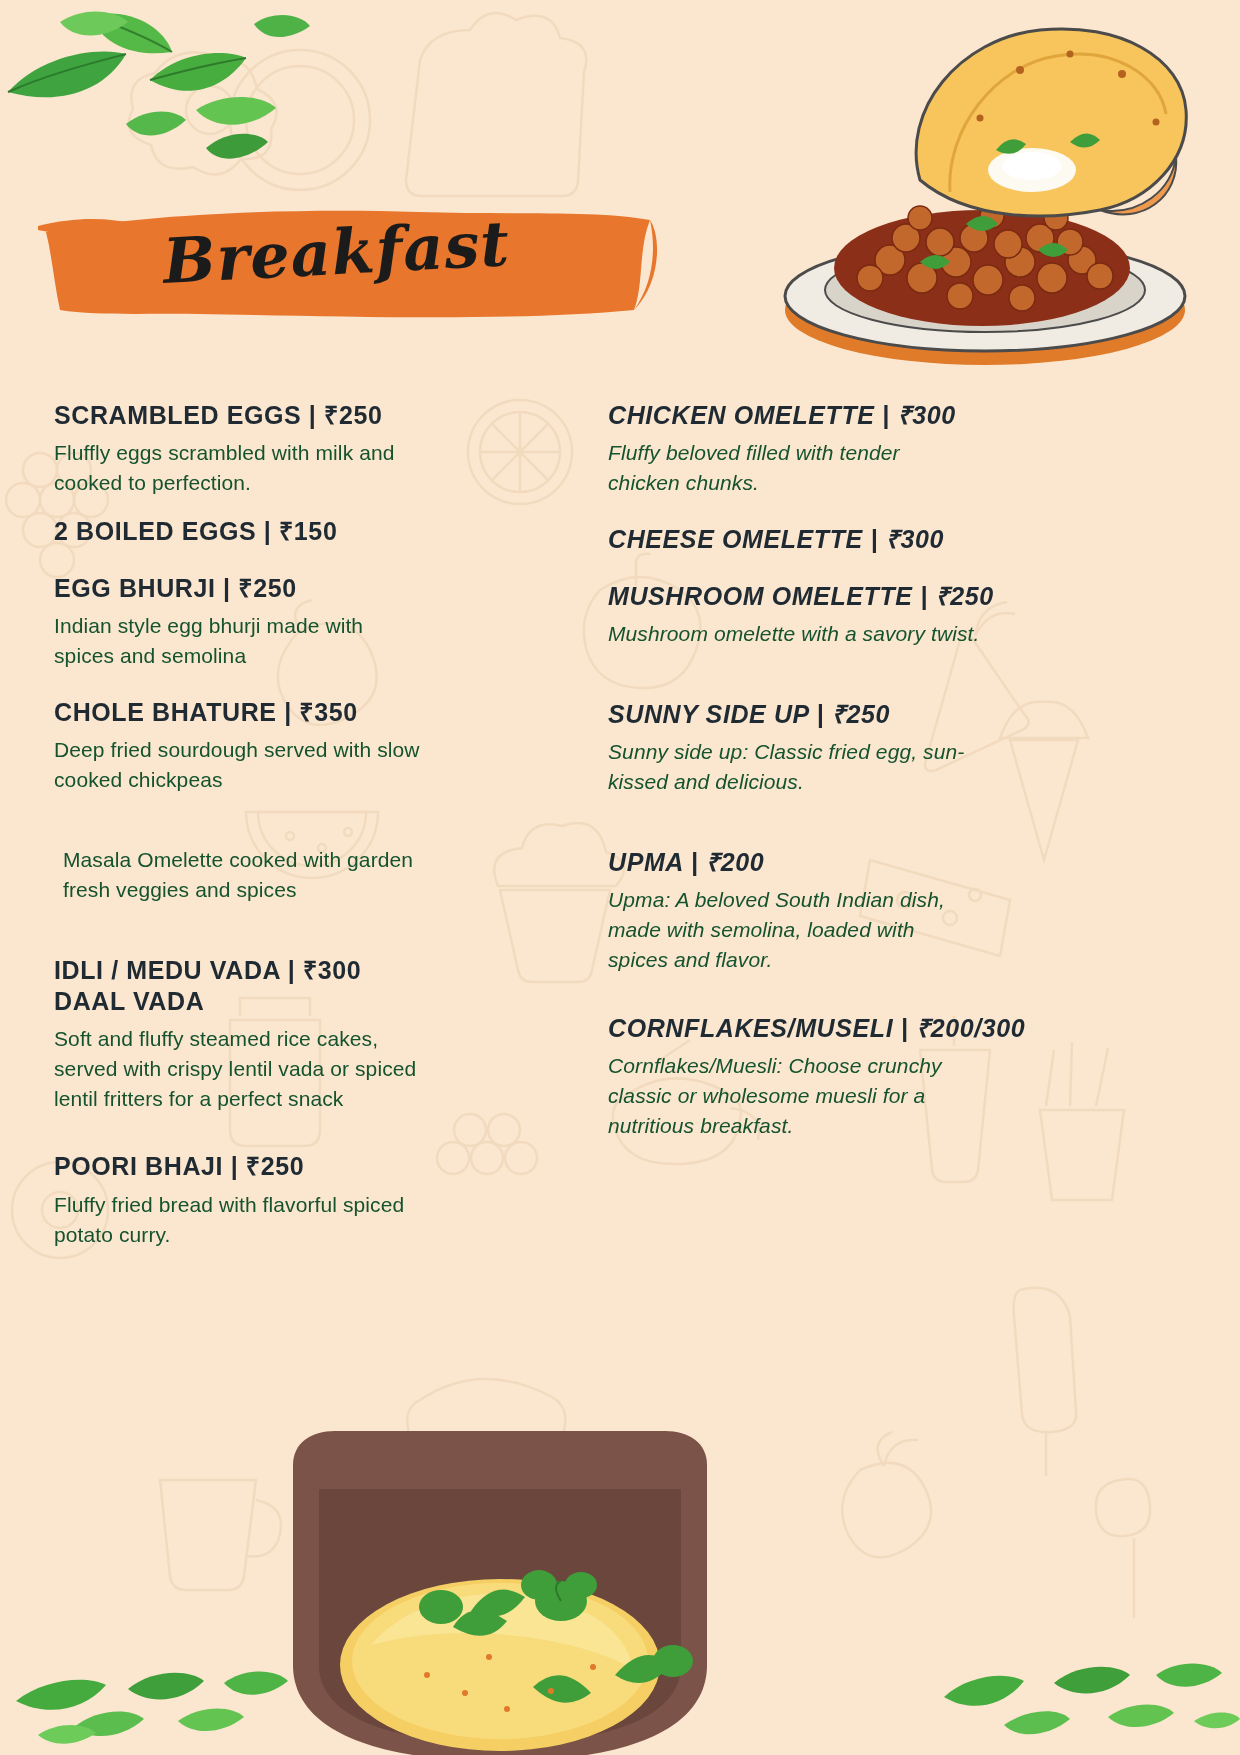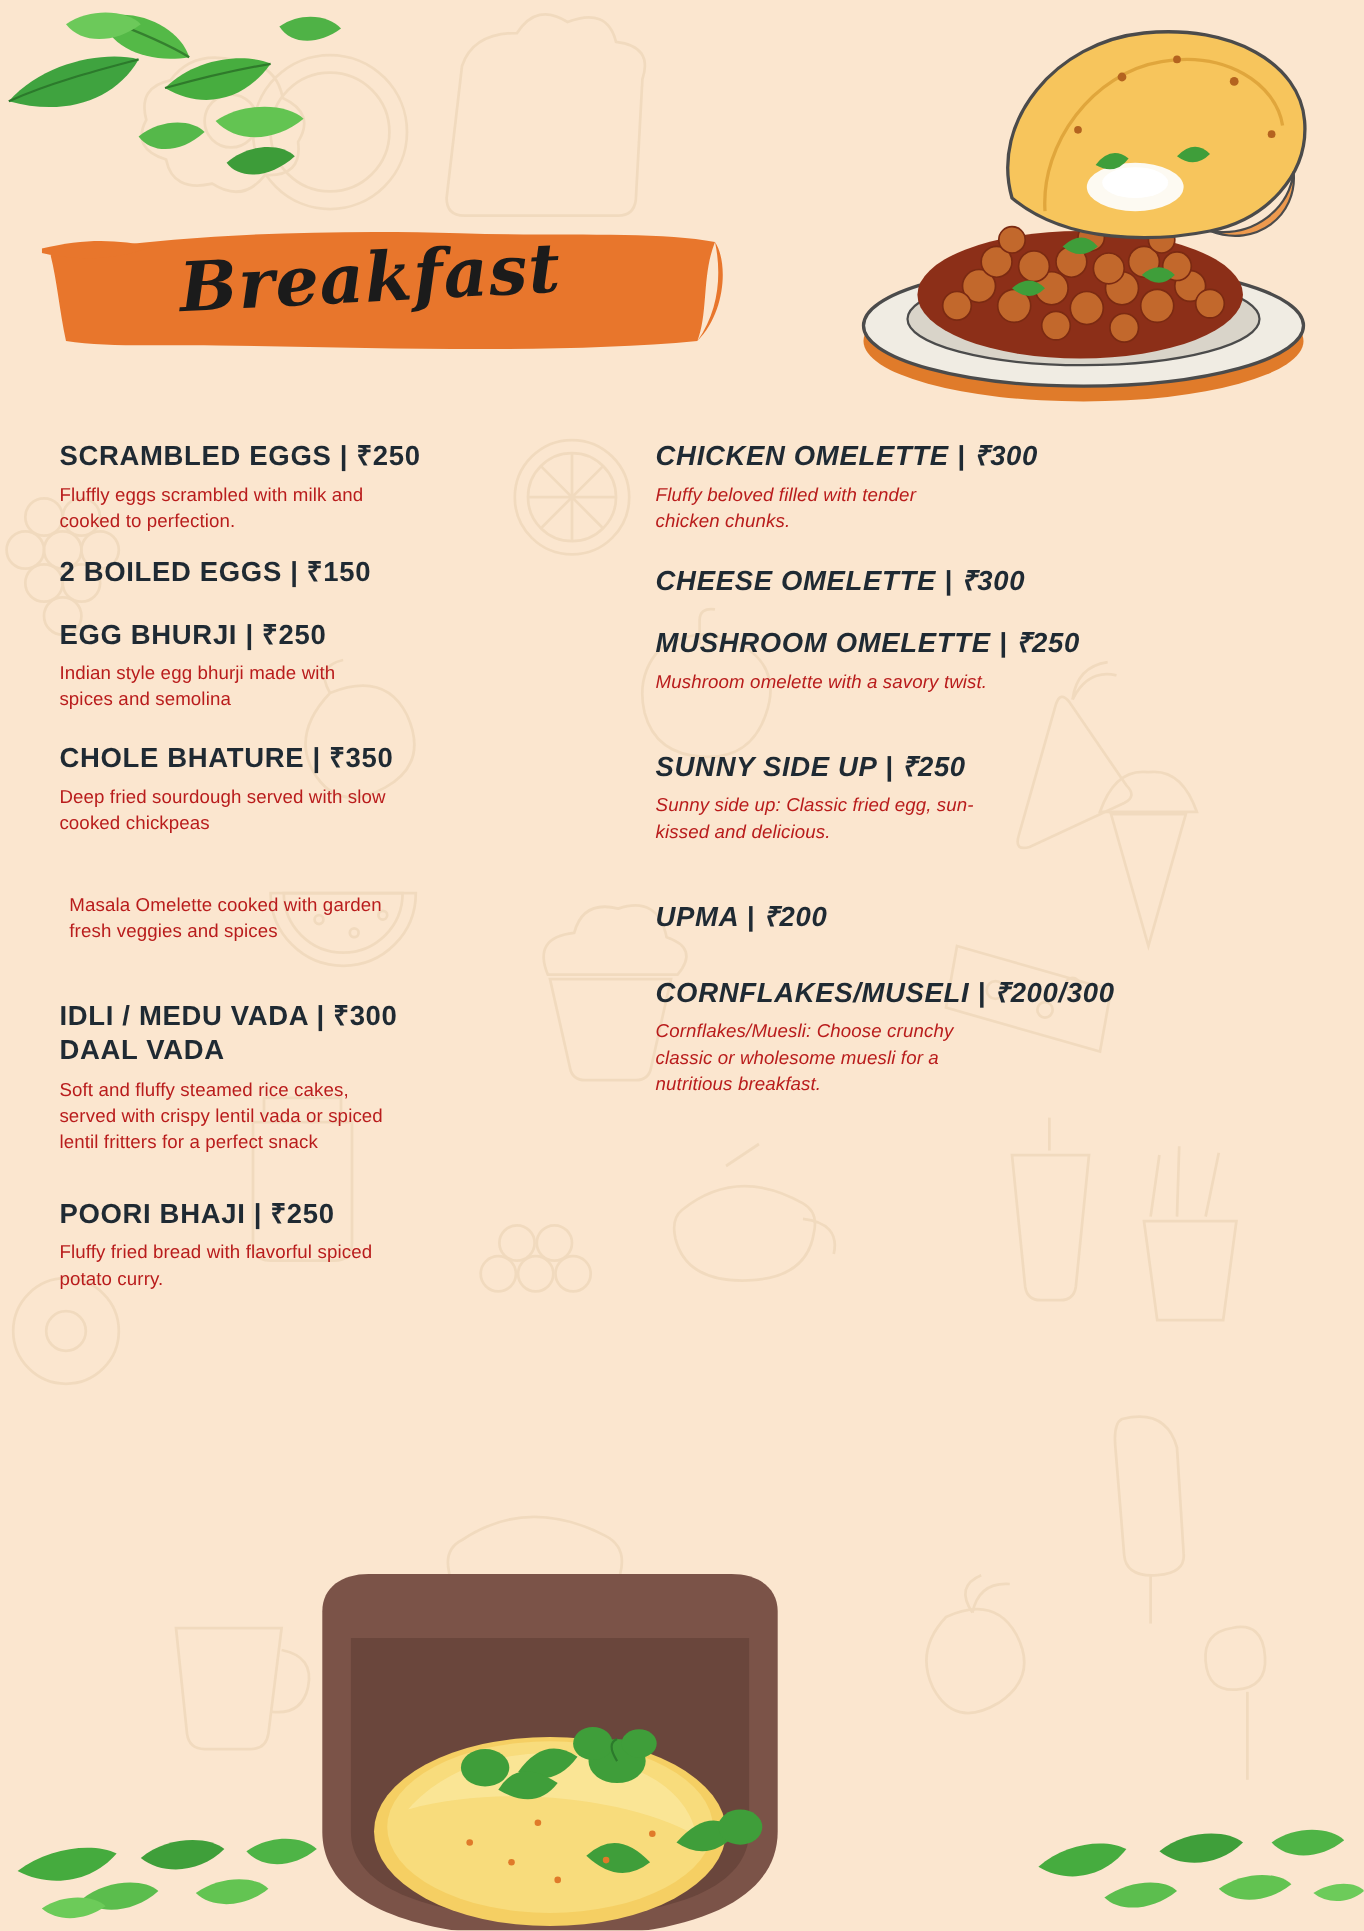--- a/index.html
+++ b/index.html
@@ -68,38 +68,38 @@
   }
 
   
   .menu {
     position: absolute;
     top: 400px;
     left: 0;
     width: 1176px;
     z-index: 5;
     display: flex;
-    gap: 0;
+    gap: 12px;
   }
   .col { width: 550px; }
   .col-left { padding-left: 54px; padding-right: 10px; }
   .col-right { padding-left: 46px; padding-right: 10px; font-style: italic; }
 
   .item { margin-bottom: 18px; }
   .item-name {
     font-size: 25px;
     font-weight: bold;
     color: #1f2a33;
     letter-spacing: .6px;
     line-height: 1.25;
     white-space: pre-line;
   }
   .item-desc {
-    font-size: 17px;
-    color: #b91c1c;
+    font-size: 21px;
+    color: #14532d;
     line-height: 1.42;
     margin-top: 7px;
     white-space: pre-line;
     letter-spacing: .1px;
   }
   .sp-s { margin-bottom: 26px; }
   .sp-m { margin-bottom: 38px; }
   .sp-l { margin-bottom: 50px; }
   .indent { padding-left: 9px; }
 </style>
@@ -342,20 +342,23 @@
     </div>
 
     <div class="item sp-l">
       <div class="item-name">SUNNY SIDE UP      |  ₹250</div>
       <div class="item-desc">Sunny side up: Classic fried egg, sun-
 kissed and delicious.</div>
     </div>
 
     <div class="item sp-m">
       <div class="item-name">UPMA     |  ₹200</div>
+      <div class="item-desc">Upma: A beloved South Indian dish,
+made with semolina, loaded with
+spices and flavor.</div>
     </div>
 
     <div class="item">
       <div class="item-name">CORNFLAKES/MUSELI    |  ₹200/300</div>
       <div class="item-desc">Cornflakes/Muesli: Choose crunchy
 classic or wholesome muesli for a
 nutritious breakfast.</div>
     </div>
 
   </div>

